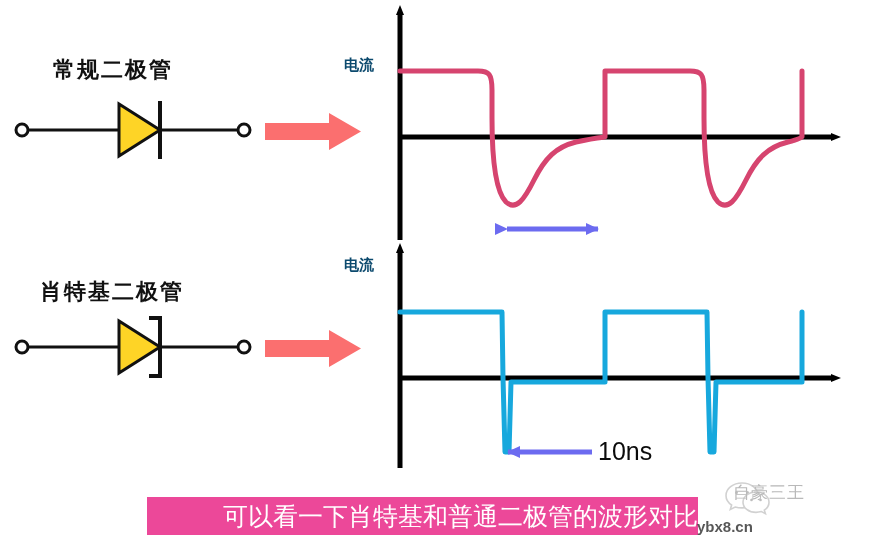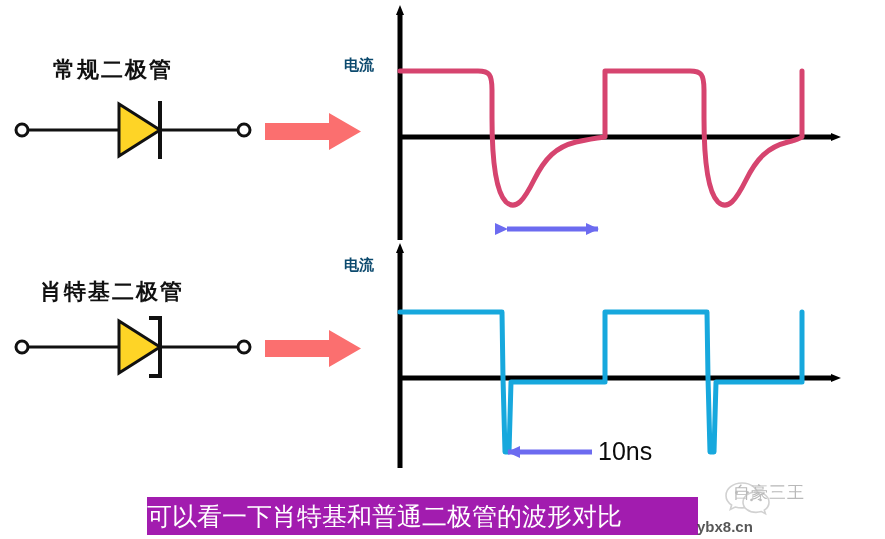--- a/index.html
+++ b/index.html
@@ -35,22 +35,22 @@
     position:absolute;
     font-family:"Liberation Sans","DejaVu Sans",sans-serif;
     font-size:25px;color:#0b0b0b;white-space:nowrap;
   }
   #measure-2000ns{left:505px;top:235px;letter-spacing:0px;}
   #measure-10ns{left:598px;top:437px;font-size:25px;}
 
   
   #caption-bar{
     position:absolute;left:147px;top:497px;width:551px;height:38px;
-    background:#a21caf;
-    display:flex;align-items:center;justify-content:flex-start;
+    background:#ec4899;
+    display:flex;align-items:center;justify-content:flex-end;
   }
   #caption-text{
     font-family:"DejaVu Sans","Liberation Sans",sans-serif;
     font-size:25px;color:#ffffff;white-space:nowrap;letter-spacing:0px;
   }
 
   
   #account-badge{
     position:absolute;left:733px;top:478px;height:26px;
     display:flex;align-items:flex-end;gap:5px;

